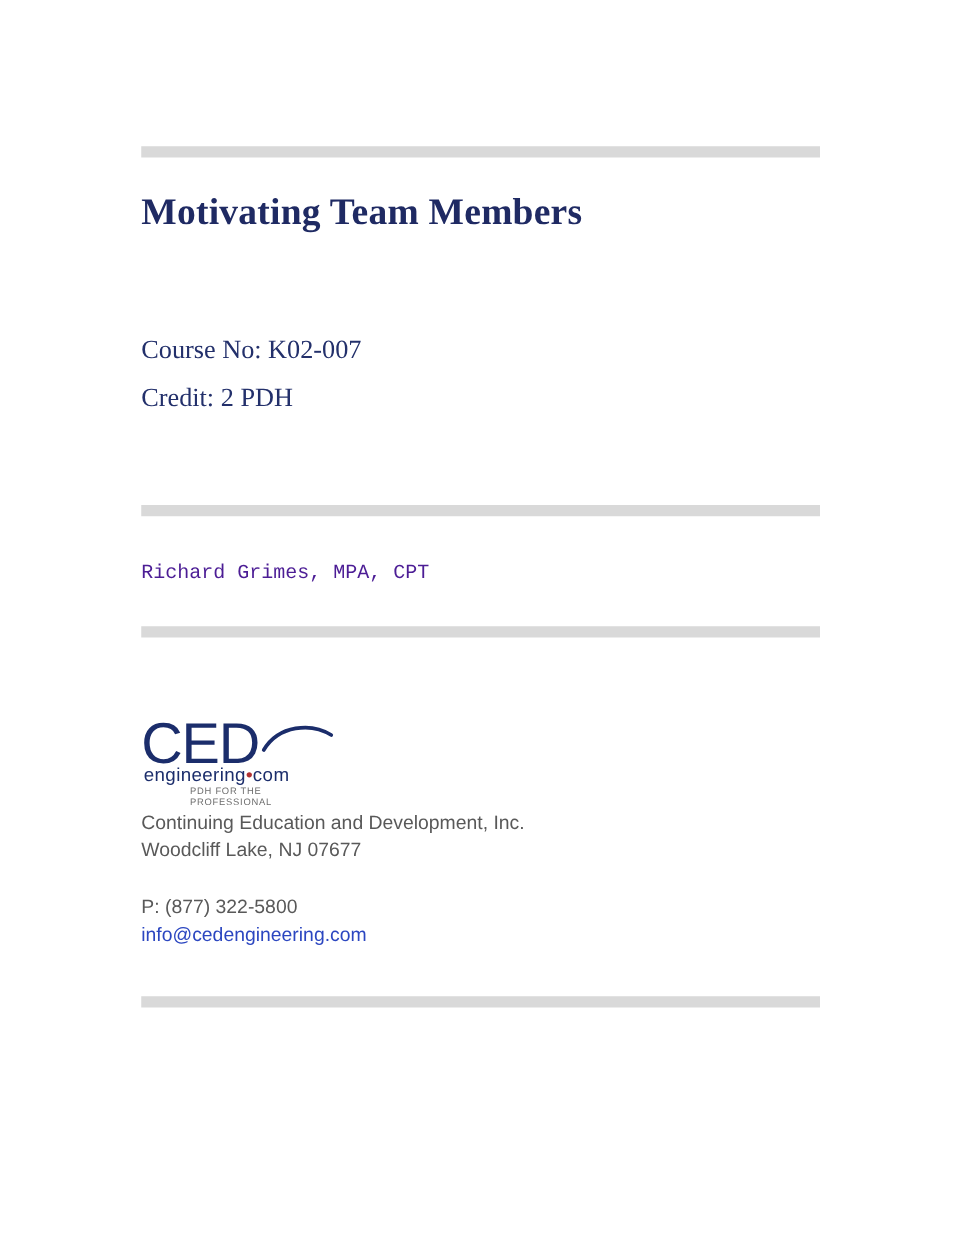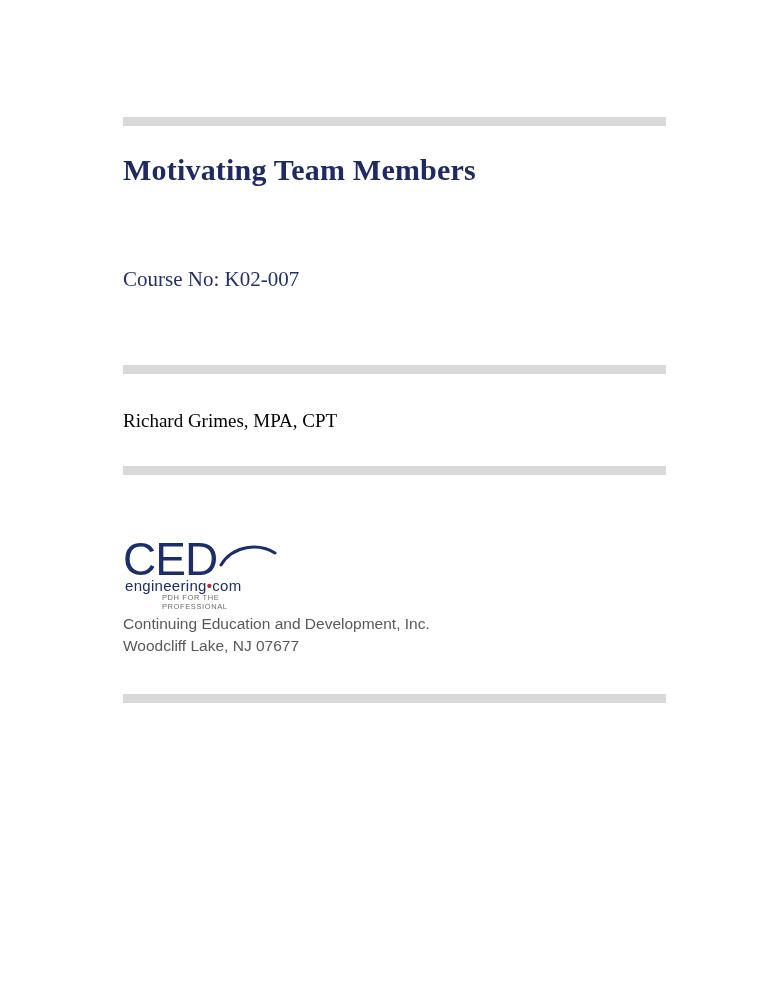--- a/index.html
+++ b/index.html
@@ -15,21 +15,21 @@
   }
   .page {
     position: relative;
     width: 768px;
     height: 993px;
     background: #ffffff;
     overflow: hidden;
   }
   .content {
     position: absolute;
-    left: 123px;
+    left: 113px;
     top: 0;
     width: 543px;
   }
   .rule {
     height: 9px;
     background: #d9d9d9;
     width: 100%;
   }
   .rule-top { margin-top: 117px; }
   .doc-title {
@@ -45,23 +45,23 @@
     margin-top: 74px;
   }
   .course-line {
     font-family: "Liberation Serif", serif;
     font-size: 21px;
     color: #23306b;
     line-height: 1.85;
   }
   .rule-mid { margin-top: 66px; }
   .author {
-    font-family: Liberation Serif, serif;
-    font-size: 19px;
-    color: #000000;
+    font-family: Liberation Mono, monospace;
+    font-size: 16px;
+    color: #4c1d95;
     margin-top: 36px;
   }
   .rule-after-author { margin-top: 34px; }
 
   .logo-wrap {
     margin-top: 62px;
     position: relative;
     width: 152px;
     height: 62px;
   }
@@ -138,20 +138,21 @@
 
 <div class="page">
   <div class="content">
 
     <div class="rule rule-top"></div>
 
     <h1 class="doc-title">Motivating Team Members</h1>
 
     <div class="course-block">
       <div class="course-line">Course No: K02-007</div>
+      <div class="course-line">Credit: 2 PDH</div>
     </div>
 
     <div class="rule rule-mid"></div>
 
     <div class="author">Richard Grimes, MPA, CPT</div>
 
     <div class="rule rule-after-author"></div>
 
     <div class="logo-wrap">
       <div class="logo-ced">CED</div>
@@ -160,17 +161,21 @@
       </svg>
       <div class="logo-sub"><span>engineering</span><span class="dot">•</span><span>com</span></div>
       <div class="logo-tag">PDH FOR THE PROFESSIONAL</div>
     </div>
 
     <div class="addr">
       <div>Continuing Education and Development, Inc.</div>
       <div>Woodcliff Lake, NJ 07677</div>
     </div>
 
+    <div class="contact">
+      <div>P: (877) 322-5800</div>
+      <a class="email" href="#">info@cedengineering.com</a>
+    </div>
 
     <div class="rule rule-bottom"></div>
 
   </div>
 </div>
 
 </body></html>

